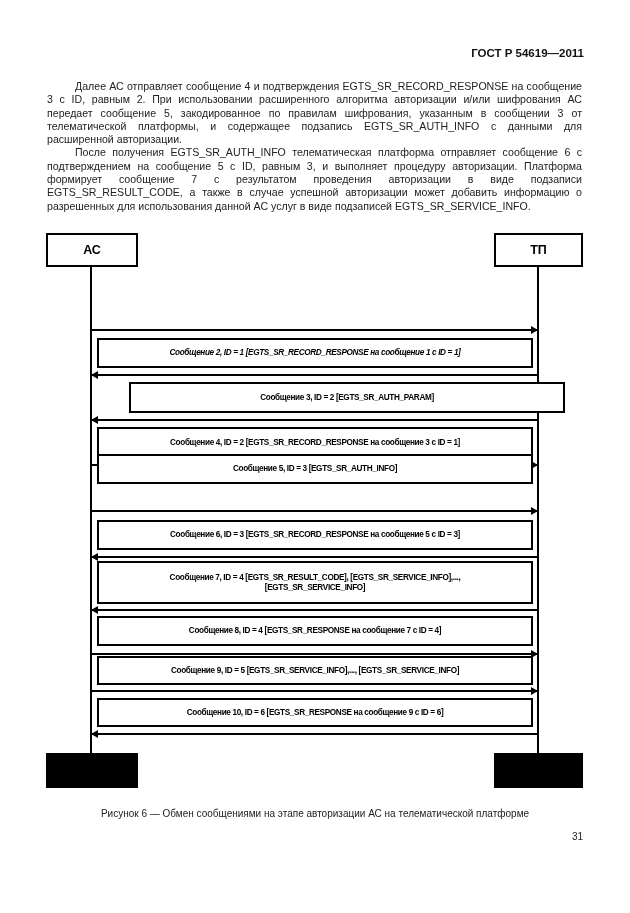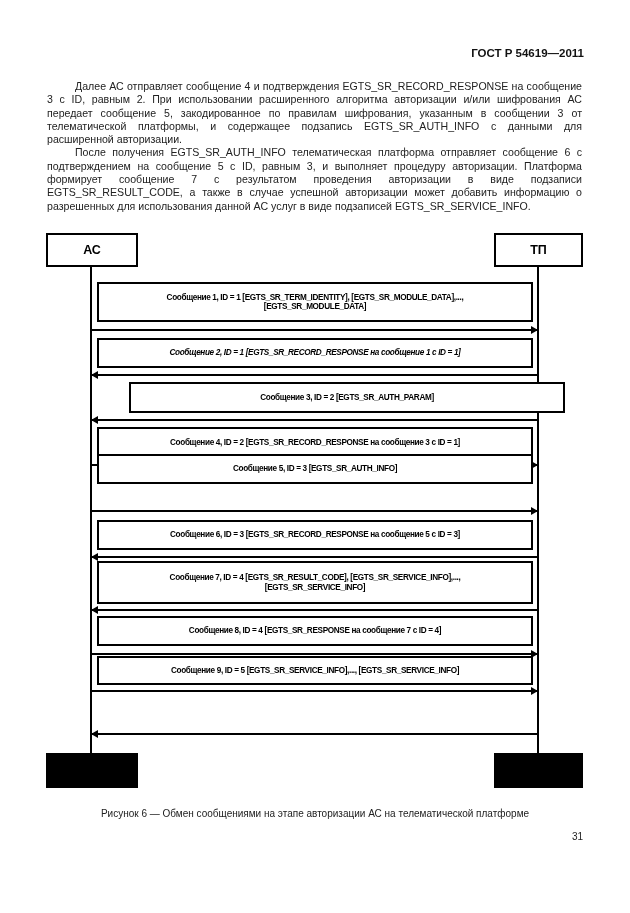--- a/index.html
+++ b/index.html
@@ -64,21 +64,20 @@
   <p>После получения EGTS_SR_AUTH_INFO телематическая платформа отправляет сообщение 6 с подтверждением на сообщение 5 с ID, равным 3, и выполняет процедуру авторизации. Платформа формирует сообщение 7 с результатом проведения авторизации в виде подзаписи EGTS_SR_RESULT_CODE, а также в случае успешной авторизации может добавить информацию о разрешенных для использования данной АС услуг в виде подзаписей EGTS_SR_SERVICE_INFO.</p>
 </div>
 
 <div class="diagram">
   <div class="actor ac">АС</div>
   <div class="actor tp">ТП</div>
 
   <div class="lifeline left"></div>
   <div class="lifeline right"></div>
 
-  <div class="msg-box" style="top:282px;height:40px;">Сообщение 1, ID = 1 [EGTS_SR_TERM_IDENTITY], [EGTS_SR_MODULE_DATA],..., [EGTS_SR_MODULE_DATA]</div>
   <div class="arrow right" style="top:329px;">
       <span class="head"></span>
     </div>
 
   <div class="msg-box" style="top:338px;height:30px;font-style:italic;">Сообщение 2, ID = 1 [EGTS_SR_RECORD_RESPONSE на сообщение 1 с ID = 1]</div>
   <div class="arrow left" style="top:374px;">
       <span class="head"></span>
     </div>
 
   <div class="msg-box" style="top:382px;height:31px;margin-left:32px;">Сообщение 3, ID = 2 [EGTS_SR_AUTH_PARAM]</div>
@@ -109,20 +108,21 @@
   <div class="msg-box" style="top:616px;height:30px;">Сообщение 8, ID = 4 [EGTS_SR_RESPONSE на сообщение 7 с ID = 4]</div>
   <div class="arrow right" style="top:653px;">
       <span class="head"></span>
     </div>
 
   <div class="msg-box" style="top:656px;height:29px;">Сообщение 9, ID = 5 [EGTS_SR_SERVICE_INFO],..., [EGTS_SR_SERVICE_INFO]</div>
   <div class="arrow right" style="top:690px;">
       <span class="head"></span>
     </div>
 
+  <div class="msg-box" style="top:698px;height:29px;">Сообщение 10, ID = 6 [EGTS_SR_RESPONSE на сообщение 9 с ID = 6]</div>
   <div class="arrow left" style="top:733px;">
       <span class="head"></span>
     </div>
 
   <div class="end-block left"></div>
   <div class="end-block right"></div>
 </div>
 
 <div class="caption">Рисунок 6 — Обмен сообщениями на этапе авторизации АС на телематической платформе</div>
 <div class="page-num">31</div>

